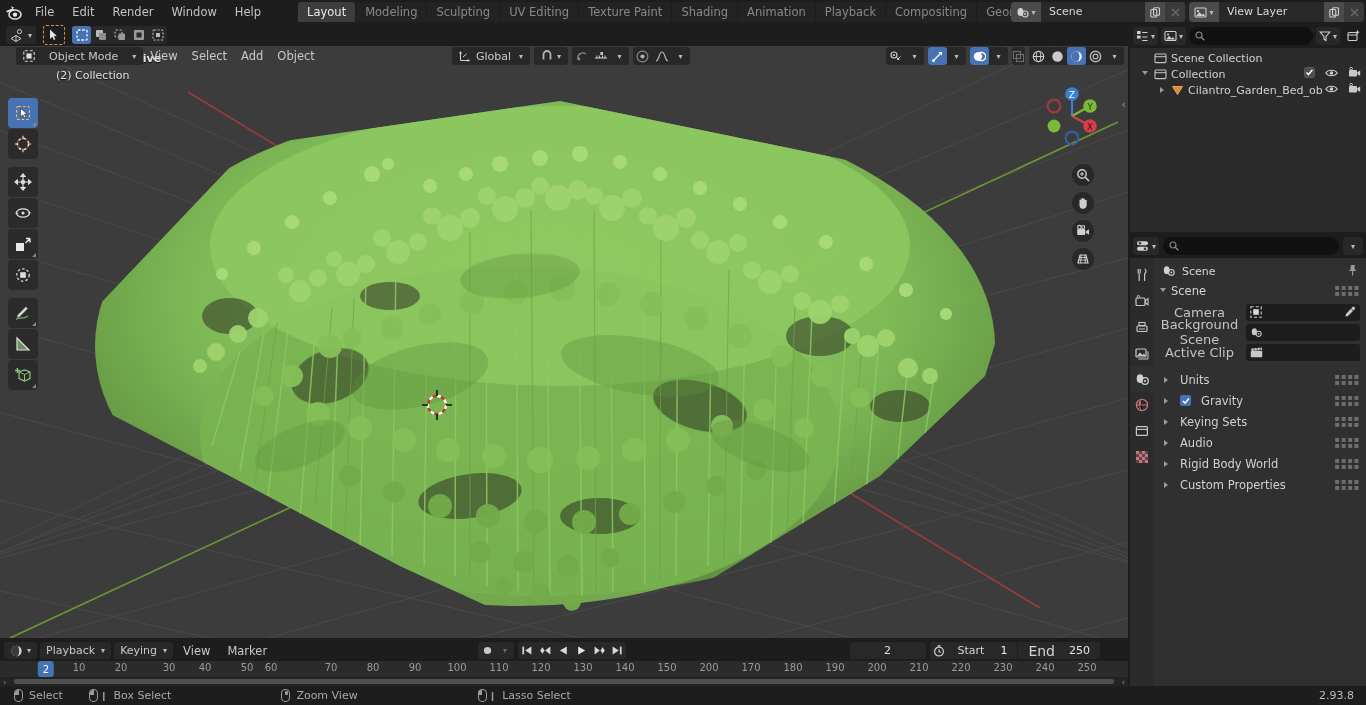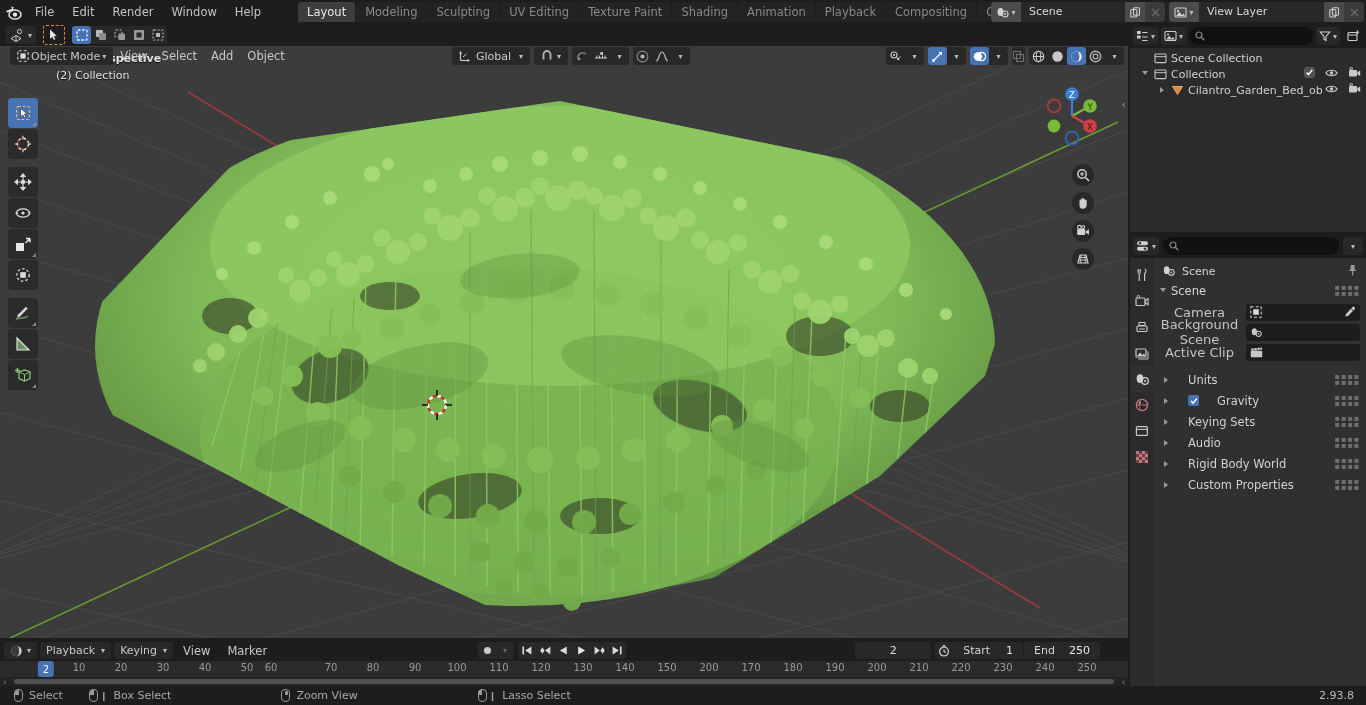--- a/index.html
+++ b/index.html
@@ -97,21 +97,21 @@
   .props-tabs { position:absolute; left:0; top:24px; width:24px; bottom:0; background:#2b2b2b; padding-top:4px; }
   .ptab { width:24px;height:26px; display:flex;align-items:center;justify-content:center; }
   .ptab.active { background:#303030; }
   .props-body { position:absolute; left:24px; top:24px; right:0; bottom:0; background:#303030; padding-top:3px; }
   .prop-breadcrumb { height:20px; display:flex; align-items:center; gap:6px; padding:0 8px; color:#d5d5d5; font-size:11px; position:relative;}
   .panel-head { height:20px; display:flex;align-items:center; gap:5px; padding:0 6px; color:#d5d5d5; font-size:11.5px; position:relative;}
   .grip { position:absolute; right:6px; color:#6e6e6e; letter-spacing:1px; font-size:8px; line-height:6px; }
   .prop-row { height:18px; display:flex; align-items:center; margin:2px 6px 2px 0; }
   .prop-label { width:92px; text-align:center; padding-right:1px; color:#c3c3c3; font-size:13px;}
   .prop-field { flex:1; height:17px; background:#1d1d1d; border-radius:3px; display:flex;align-items:center; padding:0 4px; justify-content:space-between; }
-  .panel-row { height:21px; display:flex;align-items:center; gap:20px; padding-left:10px; color:#d0d0d0; font-size:11.5px; position:relative;}
+  .panel-row { height:21px; display:flex;align-items:center; gap:12px; padding-left:10px; color:#d0d0d0; font-size:11.5px; position:relative;}
   .cbx { width:11px;height:11px;background:#4772b3;border-radius:2px;display:flex;align-items:center;justify-content:center;}
 
   
   .timeline { position:absolute; left:0; top:640px; width:1128px; height:46px; background:#2b2b2b; }
   .tl-header { height:21px; background:#1d1d1d; display:flex;align-items:center;padding:0 4px; gap:3px; position:relative;}
   .tl-btn { height:17px; display:flex;align-items:center;padding:0 6px; background:#282828;border-radius:3px; font-size:11px;color:#c8c8c8; gap:3px;}
   .tl-menu { height:17px; display:flex;align-items:center;padding:0 7px; font-size:11.5px;color:#c8c8c8;border-radius:3px;}
   .tl-playgrp { display:flex; align-items:center; background:#282828; border-radius:3px; height:17px; }
   .tl-pbtn { width:18px;height:17px;display:flex;align-items:center;justify-content:center;}
   .tl-num { height:17px; background:#282828;border-radius:3px;display:flex;align-items:center;justify-content:center;color:#e0e0e0;font-size:11px;}
@@ -192,21 +192,21 @@
       </div>
       <div class="id-block">
         <div class="id-icon-btn">
           <svg width="13" height="11" viewBox="0 0 13 11">
               <rect x="1" y="1" width="11" height="9" rx="1" fill="none" stroke="#d0d0d0" stroke-width="1.1"></rect>
               <circle cx="4" cy="4" r="1.2" fill="#d0d0d0"></circle>
               <path d="M2 9 L5.5 5 L8 8 L9.5 6.5 L11 9 Z" fill="#d0d0d0"></path>
             </svg>
           <span class="chev">▾</span>
         </div>
-        <div class="id-name" style="width:125px">View Layer</div>
+        <div class="id-name" style="width:105px">View Layer</div>
         <div class="id-btn">
           <svg width="11" height="11" viewBox="0 0 11 11">
               <rect x="0.8" y="2.5" width="6" height="7.5" fill="none" stroke="#d0d0d0" stroke-width="1.1" rx="1"></rect>
               <rect x="3.5" y="0.8" width="6" height="7.5" fill="none" stroke="#d0d0d0" stroke-width="1.1" rx="1"></rect>
             </svg>
         </div>
         <div class="id-btn dim">
           <svg width="9" height="9" viewBox="0 0 9 9">
               <path d="M1 1 L8 8 M8 1 L1 8" stroke="#6a6a6a" stroke-width="1.3"></path>
             </svg>
@@ -630,21 +630,21 @@
               <rect x="4" y="4" width="4" height="4" fill="#b9b9b9"></rect>
             </svg>
           </div>
       </div>
     </div>
 
     <div style="position:absolute; left:0; top:44px; width:1128px; height:22px; z-index:29; pointer-events:none;"></div>
   </div>
 
   <div style="position:absolute; left:0; top:46px; width:1128px; height:20px; display:flex; align-items:center; z-index:40;">
-    <div class="hdr-btn" style="margin-left:10px; gap:2px; min-width:100px;">
+    <div class="hdr-btn" style="margin-left:16px; gap:14px; min-width:100px;">
       <svg width="12" height="12" viewBox="0 0 12 12">
           <rect x="0.8" y="0.8" width="10.4" height="10.4" rx="1" fill="none" stroke="#cfcfcf" stroke-width="1.1" stroke-dasharray="3 2"></rect>
           <rect x="3.4" y="3.4" width="5.2" height="5.2" fill="#dcdcdc"></rect>
         </svg>
       <span>Object Mode</span>
       <span class="chev" style="margin-left:auto">▾</span>
     </div>
     <div class="hdr-menu">View</div>
     <div class="hdr-menu">Select</div>
     <div class="hdr-menu">Add</div>
@@ -1153,31 +1153,31 @@
                 <path d="M6 4.2 L6 6.6 L7.8 7.6" stroke="#cfcfcf" stroke-width="1.1" fill="none"></path>
                 <path d="M4.6 0.8 L7.4 0.8" stroke="#cfcfcf" stroke-width="1.3"></path>
               </svg>
             </div>
           <div style="display:flex;align-items:center;height:17px;padding:0 10px;gap:16px;">
             <span style="font-size:11px;color:#d4d4d4">Start</span>
             <span style="font-size:11px;color:#e8e8e8">1</span>
           </div>
           <div style="width:1px;height:17px;background:#1d1d1d"></div>
           <div style="display:flex;align-items:center;height:17px;padding:0 10px;gap:14px;">
-            <span style="font-size:11px;color:#d4d4d4">End</span>
+            <span style="font-size:14px;color:#d4d4d4">End</span>
             <span style="font-size:11px;color:#e8e8e8">250</span>
           </div>
         </div>
       </div>
     </div>
 
     <div class="tl-ruler">
       <div class="tick" style="left:79px">10</div>
       <div class="tick" style="left:121px">20</div>
-      <div class="tick" style="left:163px">30</div>
+      <div class="tick" style="left:169px">30</div>
       <div class="tick" style="left:205px">40</div>
       <div class="tick" style="left:247px">50</div>
       <div class="tick" style="left:271px">60</div>
       <div class="tick" style="left:331px">70</div>
       <div class="tick" style="left:373px">80</div>
       <div class="tick" style="left:415px">90</div>
       <div class="tick" style="left:457px">100</div>
       <div class="tick" style="left:499px">110</div>
       <div class="tick" style="left:541px">120</div>
       <div class="tick" style="left:583px">130</div>

